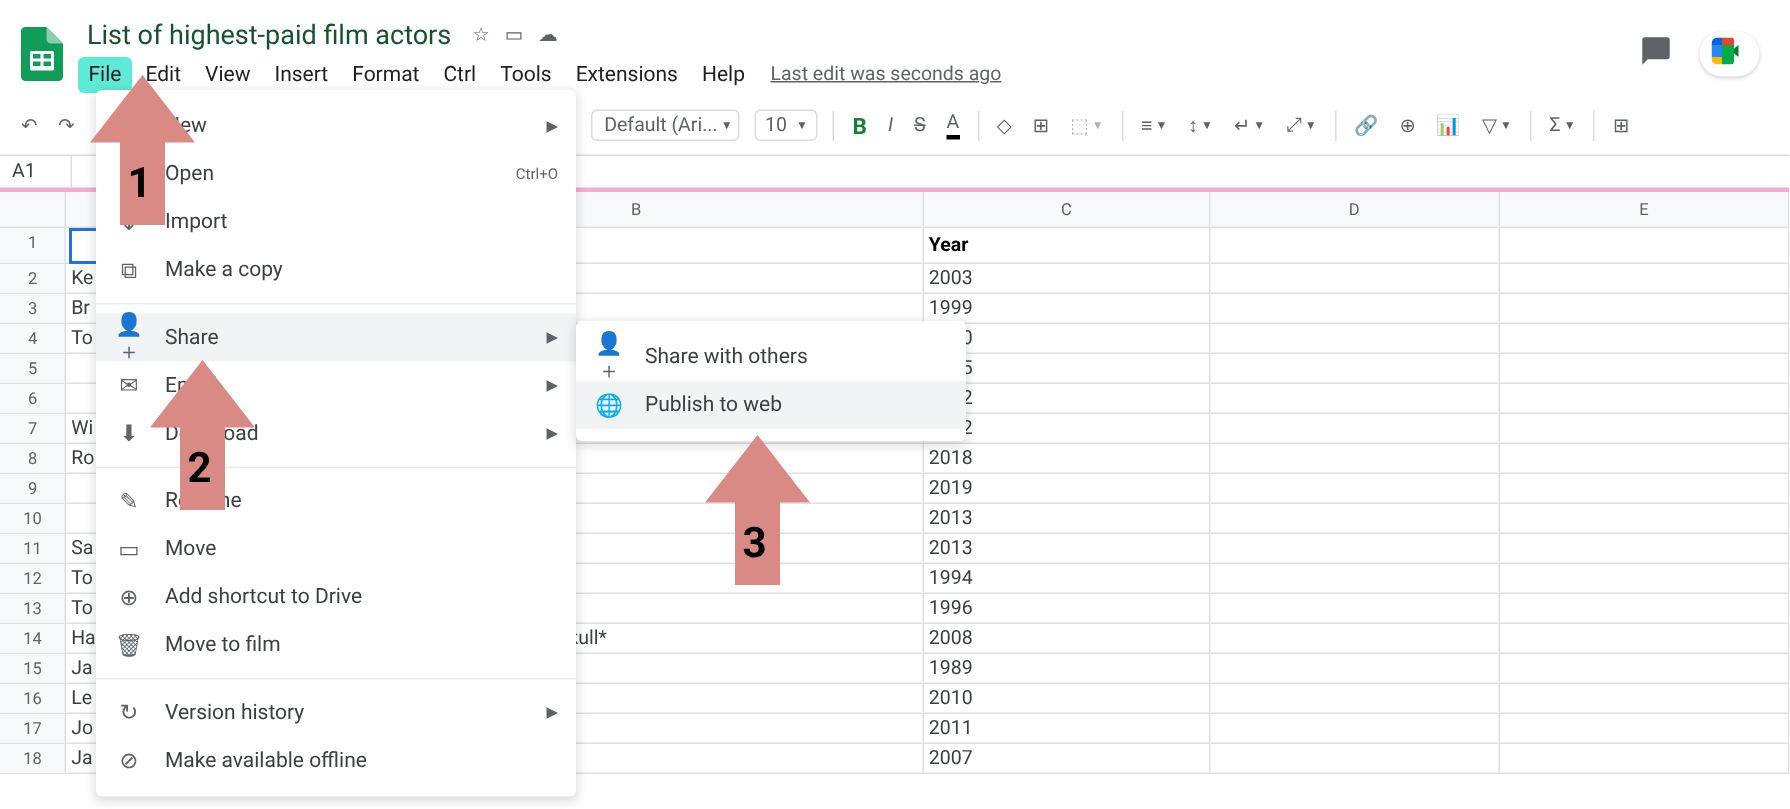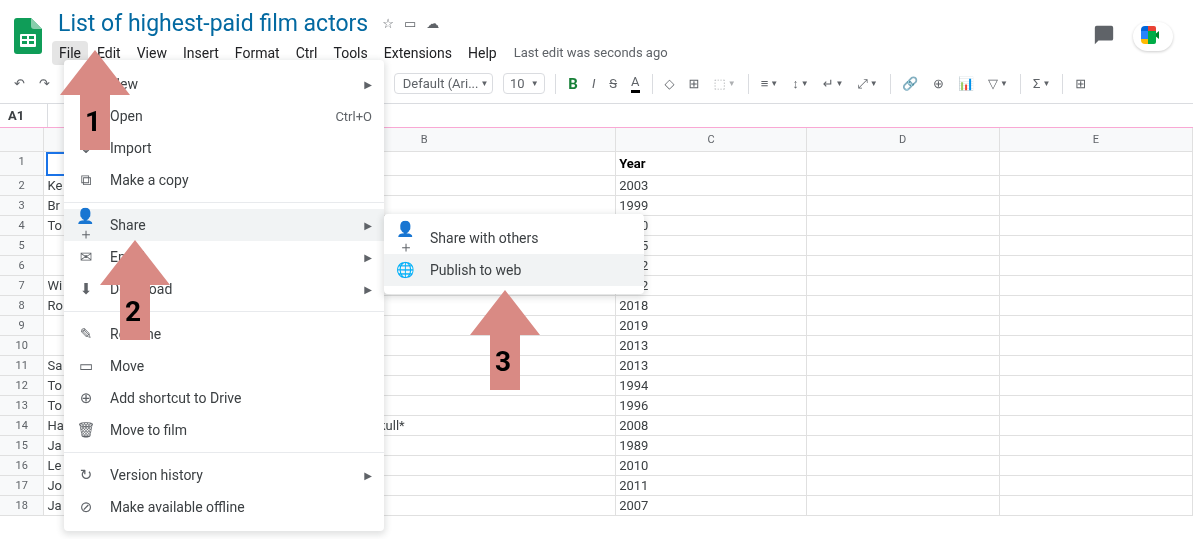--- a/index.html
+++ b/index.html
@@ -2,40 +2,40 @@
 <html><head>
 <meta charset="utf-8">
 <style>
   * { box-sizing: border-box; margin: 0; padding: 0; }
   body { font-family: "Google Sans", Roboto, Arial, sans-serif; font-size: 13px; color: #3c4043; background: #fff; overflow: hidden; width: 1193px; height: 539px; position: relative; }
   
   .header { display: flex; align-items: center; padding: 8px 12px 0 8px; height: 64px; }
   .logo { width: 40px; height: 40px; display: flex; align-items: center; justify-content: center; }
   .title-area { flex: 1; margin-left: 4px; }
   .title-row { display: flex; align-items: center; gap: 8px; }
-  .doc-title { font-size: 23px; color: #0369a1; padding: 2px 6px; }
+  .doc-title { font-size: 18px; color: #14532d; padding: 2px 6px; }
   .title-icons { display: flex; gap: 10px; color: #5f6368; }
   .title-icons span { cursor: pointer; }
   .menubar { display: flex; gap: 2px; margin-top: 2px; align-items: center; }
   .menu-item { padding: 4px 7px; border-radius: 4px; cursor: pointer; color: #202124; font-size: 14px; }
-  .menu-item.active { background: #e5e5e5; }
-  .last-edit { color: #5f6368; margin-left: 8px; cursor: pointer; text-align: right; }
+  .menu-item.active { background: #5eead4; }
+  .last-edit { text-decoration: underline; color: #5f6368; margin-left: 8px; cursor: pointer; text-align: right; }
   .header-right { display: flex; align-items: center; gap: 18px; padding-right: 8px; }
   .meet-badge { background: #fff; border-radius: 24px; padding: 4px 8px; box-shadow: 0 1px 3px rgba(0,0,0,.2); }
 
   .toolbar { display: flex; align-items: center; padding: 4px 8px; height: 40px; border-bottom: 1px solid #dadce0; gap: 2px; color: #5f6368; }
   .toolbar > * { display: flex; align-items: center; }
   .tb-btn { padding: 4px 6px; border-radius: 4px; cursor: pointer; }
   .tb-sep { width: 1px; height: 20px; background: #dadce0; margin: 0 4px; }
   .font-selector { border: 1px solid #dadce0; border-radius: 4px; padding: 2px 4px 2px 8px; min-width: 90px; font-size: 13px; justify-content: space-between; margin: 0 4px; }
   .size-selector { border: 1px solid #dadce0; border-radius: 4px; padding: 2px 4px; min-width: 42px; font-size: 13px; justify-content: center; margin: 0 4px; }
   .bold-green { color: #188038; font-weight: bold; }
   .dropdown-caret { font-size: 8px; margin-left: 2px; color: #5f6368; }
 
-  .namebox-row { display: flex; align-items: flex-start; border-bottom: 1px solid #f9a8d4; height: 24px; font-weight: bold; }
+  .namebox-row { display: flex; align-items: flex-start; border-bottom: 3px solid #f9a8d4; height: 24px; }
   .namebox { width: 48px; padding-left: 8px; border-right: 1px solid #dadce0; height: 100%; display: flex; align-items: center; font-size: 13px; }
   
   .grid { position: relative; }
   .col-headers { display: flex; height: 24px; background: #f8f9fa; border-bottom: 1px solid #e0e0e0; }
   .corner { width: 46px; border-right: 1px solid #e0e0e0; }
   .col-h { border-right: 1px solid #e0e0e0; text-align: center; font-size: 11px; color: #5f6368; line-height: 24px; }
   .col-a { width: 195px; } .col-b { width: 397px; } .col-c { width: 197px; } .col-d { width: 200px; } .col-e { width: 200px; }
 
   .row { display: flex; height: 20px; border-bottom: 1px solid #e0e0e0; font-size: 13px; }
   .row-h { width: 46px; background: #f8f9fa; border-right: 1px solid #e0e0e0; text-align: center; font-size: 11px; color: #5f6368; line-height: 20px; }
@@ -46,21 +46,21 @@
   .hdr-row .cell { line-height: 24px; }
   .selected-cell { border: 2px solid #1a73e8; position: absolute; left: 46px; top: 24px; width: 195px; height: 24px; pointer-events: none; }
 
   .dropdown { position: absolute; background: #fff; box-shadow: 0 2px 6px 2px rgba(60,64,67,.15); border-radius: 4px; padding: 8px 0; z-index: 100; }
   .file-menu { left: 64px; top: 60px; width: 320px; }
   .submenu { left: 384px; top: 214px; width: 260px; }
   .dd-item { display: flex; align-items: center; padding: 6px 12px; height: 32px; cursor: pointer; font-size: 14px; color: #3c4043; gap: 14px; }
   .dd-item:hover, .dd-item.hover { background: #f1f3f4; }
   .dd-icon { width: 20px; text-align: center; color: #5f6368; font-size: 15px; }
   .dd-label { flex: 1; }
-  .dd-shortcut { color: #5f6368; font-size: 13px; }
+  .dd-shortcut { color: #5f6368; font-size: 10px; }
   .dd-arrow { color: #5f6368; font-size: 10px; }
   .dd-sep { height: 1px; background: #e8eaed; margin: 6px 0; }
 
   .arrow-annot { position: absolute; z-index: 200; pointer-events: none; }
   .arrow-annot .num { position: absolute; font-weight: bold; font-size: 28px; color: #000; }
   .arrow-shape { fill: #d98a84; }
 </style>
 </head>
 <body>
 

